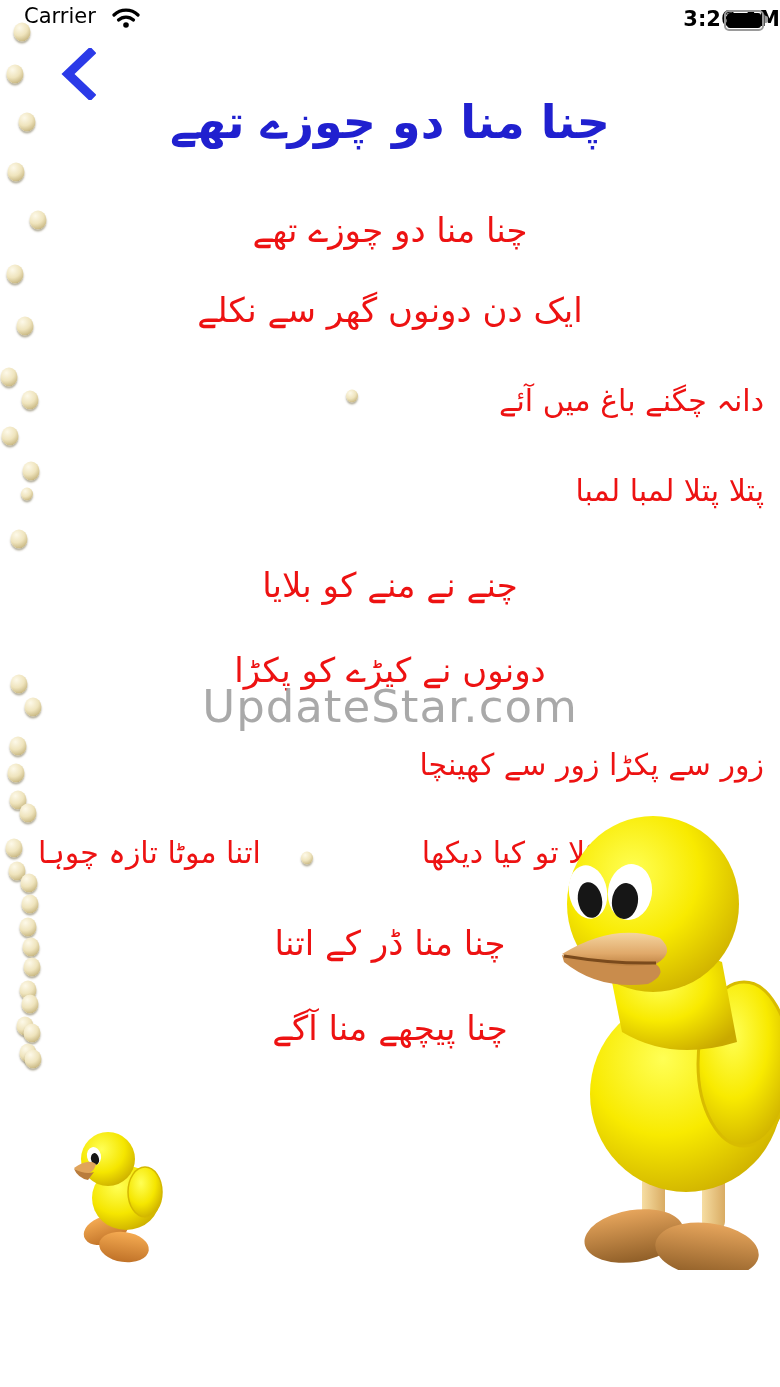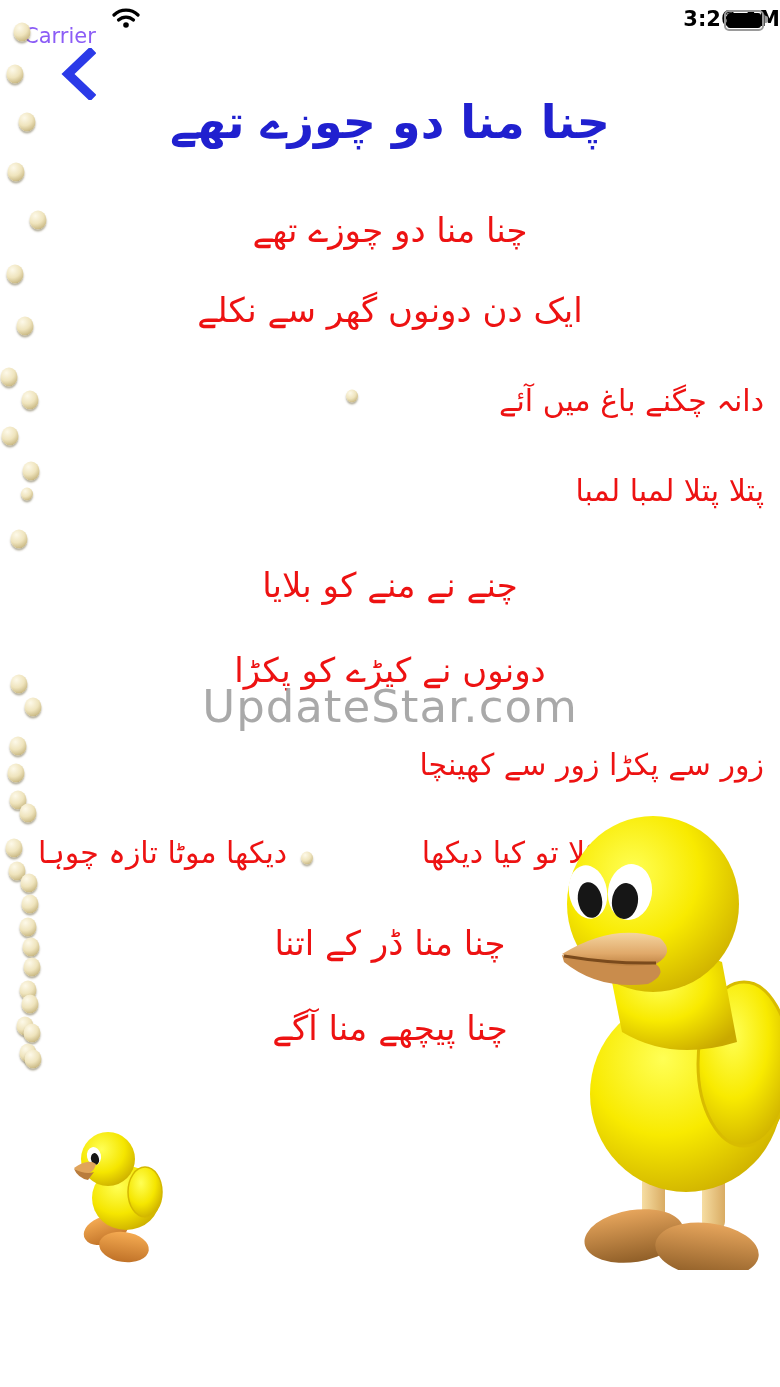--- a/index.html
+++ b/index.html
@@ -4,21 +4,21 @@
 <style>
   html,body{margin:0;padding:0;}
   body{
     width:780px;height:1387px;position:relative;overflow:hidden;
     background:#ffffff;
     font-family:"DejaVu Sans",sans-serif;
     --red:#ed1212; --blue:#2020cf; --backblue:#2b3ae8; --wm:#9b9b9b;
   }
   
   .statusbar{position:absolute;top:0;left:0;width:780px;height:44px;}
-  .carrier{position:absolute;left:24px;top:24px;font-size:21px;color:#8b5cf6;}
+  .carrier{position:absolute;left:24px;top:4px;font-size:21px;color:#000000;}
   .wifi{position:absolute;left:112px;top:7px;}
   .time{position:absolute;left:0;top:7px;width:780px;text-align:right;
         font-size:21px;font-weight:600;color:#000;}
   .battery{position:absolute;right:16px;top:10px;width:36px;height:17px;
            border:2px solid #9a9a9a;border-radius:5px;}
   .battery .fill{position:absolute;left:1px;top:1px;right:1px;bottom:1px;
                  background:#000;border-radius:3px;}
   .battery .tip{position:absolute;right:-6px;top:4px;width:3px;height:7px;
                 background:#9a9a9a;border-radius:0 2px 2px 0;}
   
@@ -89,21 +89,21 @@
   <span dir="rtl">چنے نے منے کو بلایا</span>
 </div>
 <div class="line center" style="top:645px">
   <span dir="rtl">دونوں نے کیڑے کو پکڑا</span>
 </div>
 <div class="line split" style="top:742px" dir="rtl">
   <span>زور سے پکڑا زور سے کھینچا</span>
 </div>
 <div class="line split narrow-right" style="top:830px" dir="rtl">
   <span>باہر نکلا تو کیا دیکھا</span>
-  <span>دیکھا موٹا تازہ چوہا</span>
+  <span>اتنا موٹا تازہ چوہا</span>
 </div>
 <div class="line center" style="top:918px">
   <span dir="rtl">چنا منا ڈر کے اتنا</span>
 </div>
 <div class="line center" style="top:1003px">
   <span dir="rtl">چنا پیچھے منا آگے</span>
 </div>
 
 <div class="watermark">UpdateStar.com</div>
 

